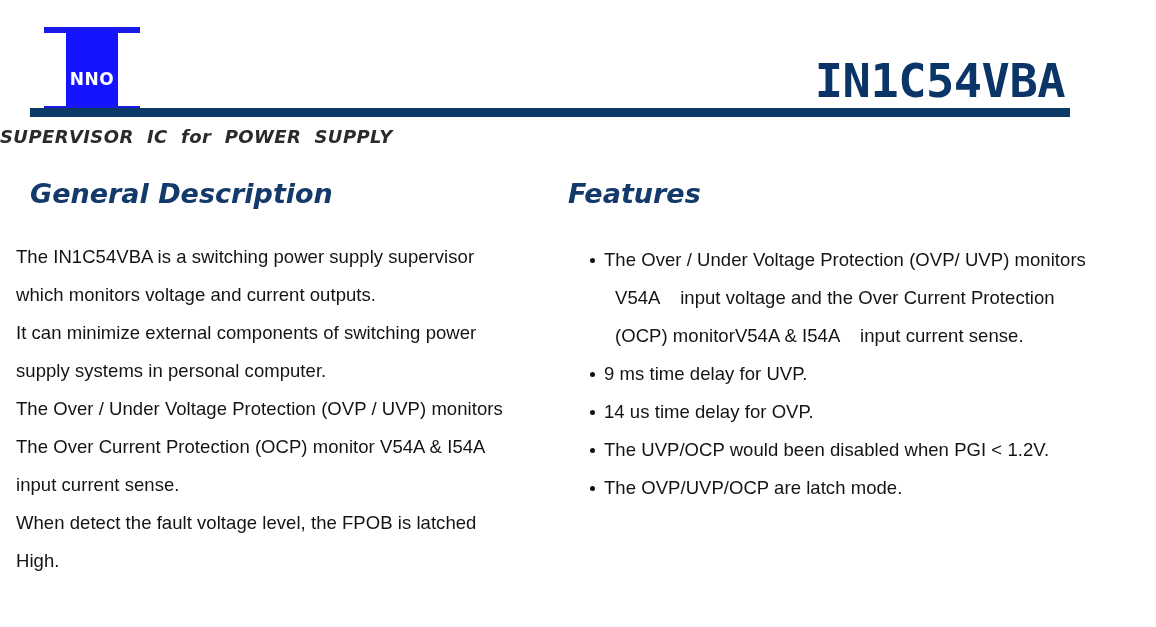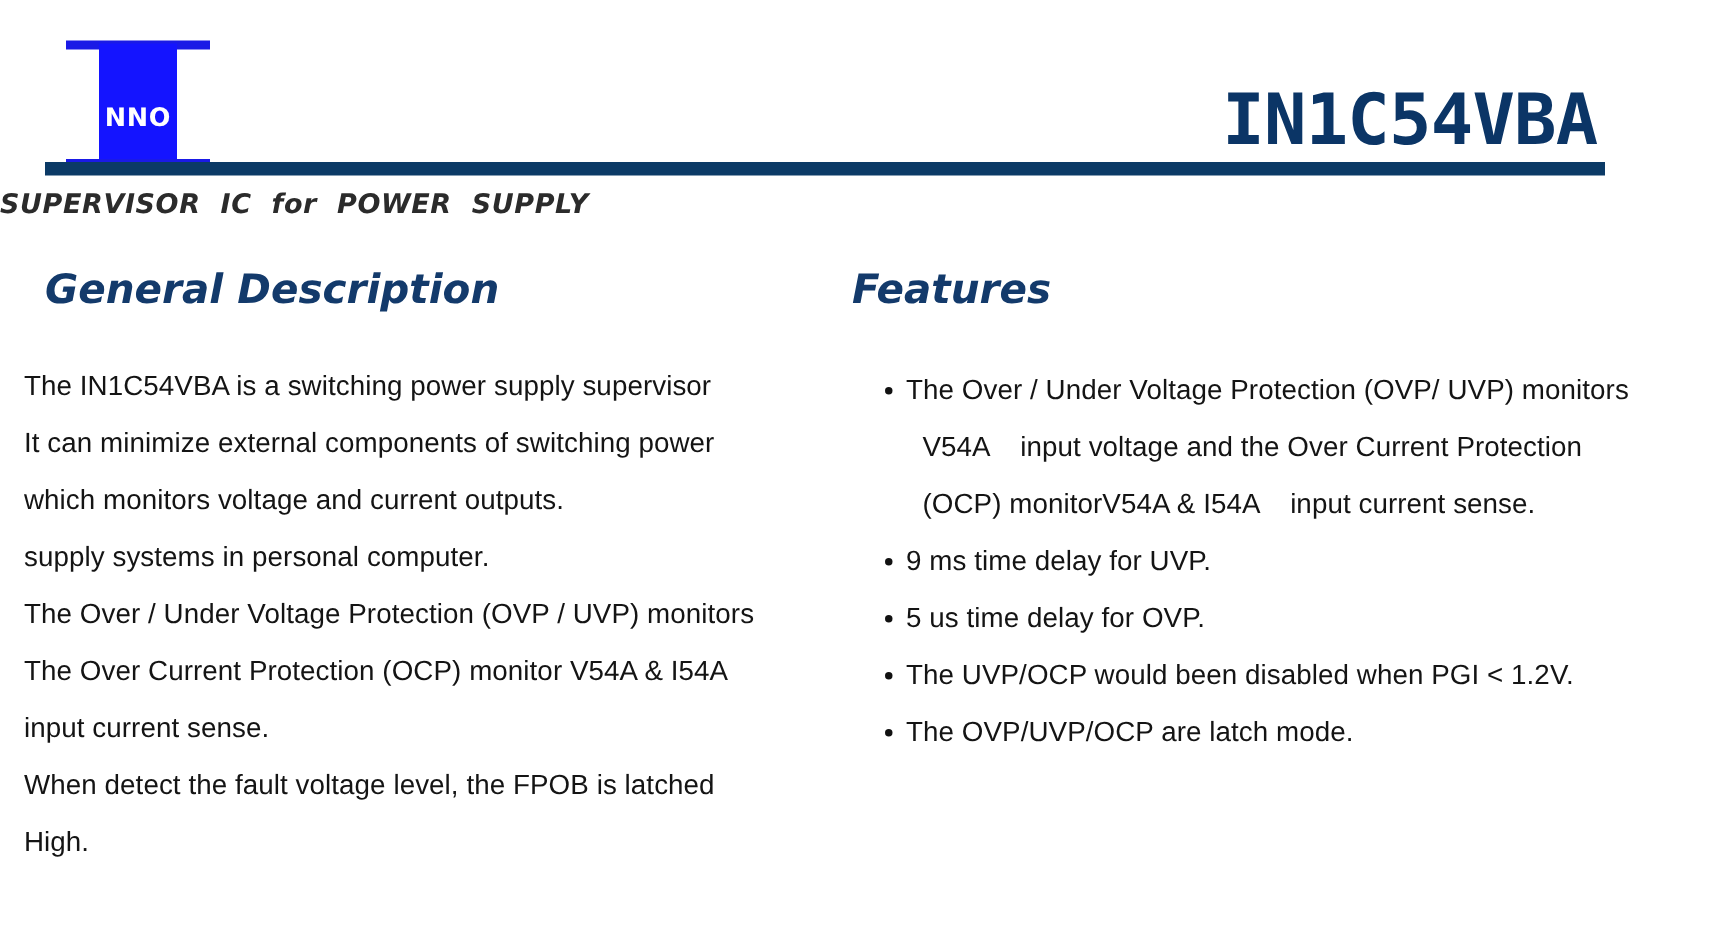--- a/index.html
+++ b/index.html
@@ -197,22 +197,22 @@
 
   <div id="header-rule"></div>
 </div>
 
 <div id="subtitle">SUPERVISOR  IC  for  POWER  SUPPLY</div>
 
 <div id="col-left">
   <div class="section-heading" id="heading-general">General Description</div>
   <div id="desc-lines">
       <div class="desc-line">The IN1C54VBA is a switching power supply supervisor</div>
+      <div class="desc-line">which monitors voltage and current outputs.</div>
       <div class="desc-line">It can minimize external components of switching power</div>
-      <div class="desc-line">which monitors voltage and current outputs.</div>
       <div class="desc-line">supply systems in personal computer.</div>
       <div class="desc-line">The Over / Under Voltage Protection (OVP / UVP) monitors</div>
       <div class="desc-line">The Over Current Protection (OCP) monitor V54A &amp; I54A</div>
       <div class="desc-line">input current sense.</div>
       <div class="desc-line">When detect the fault voltage level, the FPOB is latched</div>
       <div class="desc-line">High.</div>
     </div>
 </div>
 
 <div id="col-right">
@@ -223,21 +223,21 @@
         <div class="feature-line">The Over / Under Voltage Protection (OVP/ UVP) monitors</div>
         <div class="feature-line cont">V54A    input voltage and the Over Current Protection</div>
         <div class="feature-line cont">(OCP) monitorV54A &amp; I54A    input current sense.</div>
       </div>
       <div class="feature-item">
         <span class="feature-bullet"></span>
         <div class="feature-line">9 ms time delay for UVP.</div>
       </div>
       <div class="feature-item">
         <span class="feature-bullet"></span>
-        <div class="feature-line">5 us time delay for OVP.</div>
+        <div class="feature-line">14 us time delay for OVP.</div>
       </div>
       <div class="feature-item">
         <span class="feature-bullet"></span>
         <div class="feature-line">The UVP/OCP would been disabled when PGI &lt; 1.2V.</div>
       </div>
       <div class="feature-item">
         <span class="feature-bullet"></span>
         <div class="feature-line">The OVP/UVP/OCP are latch mode.</div>
       </div>
     </div>

